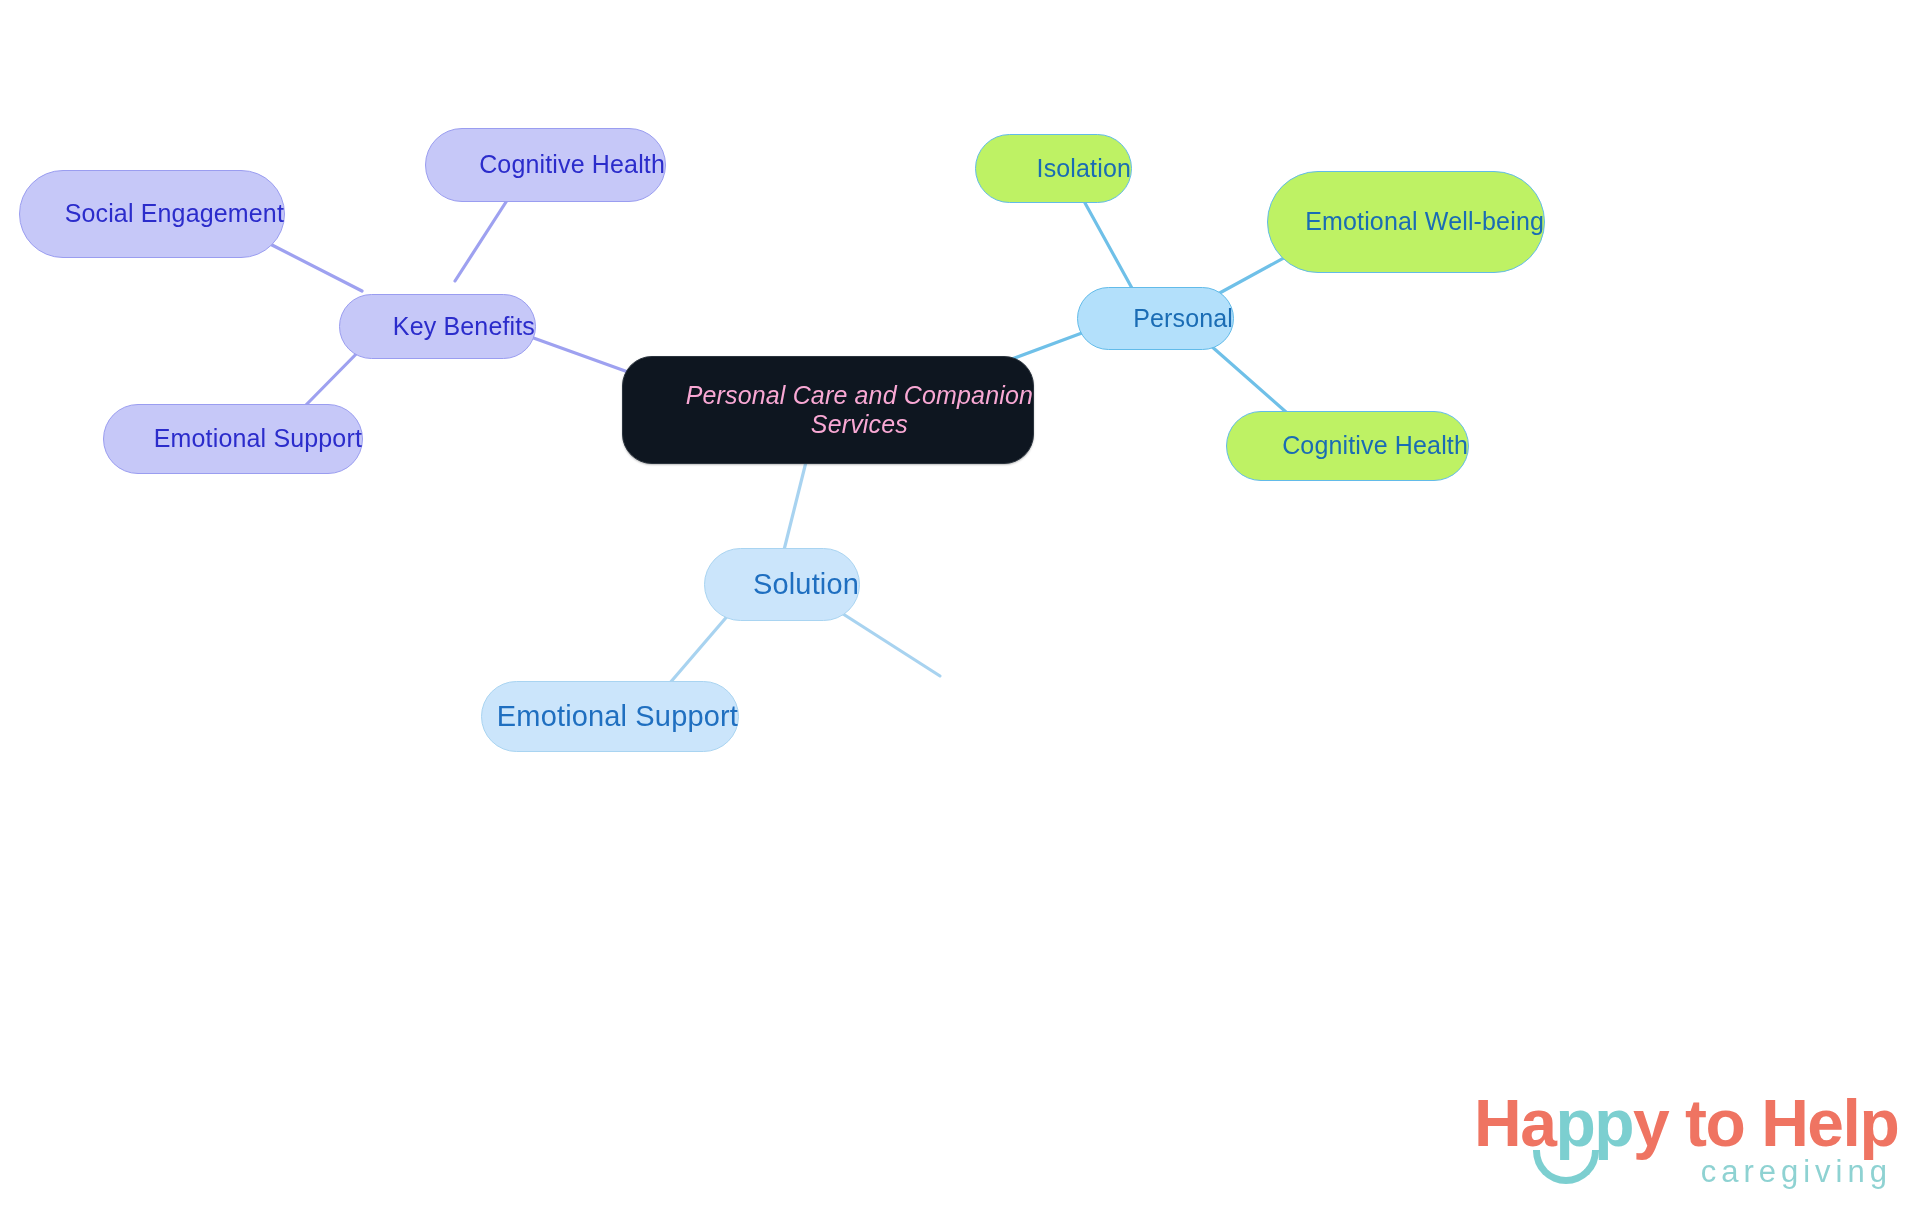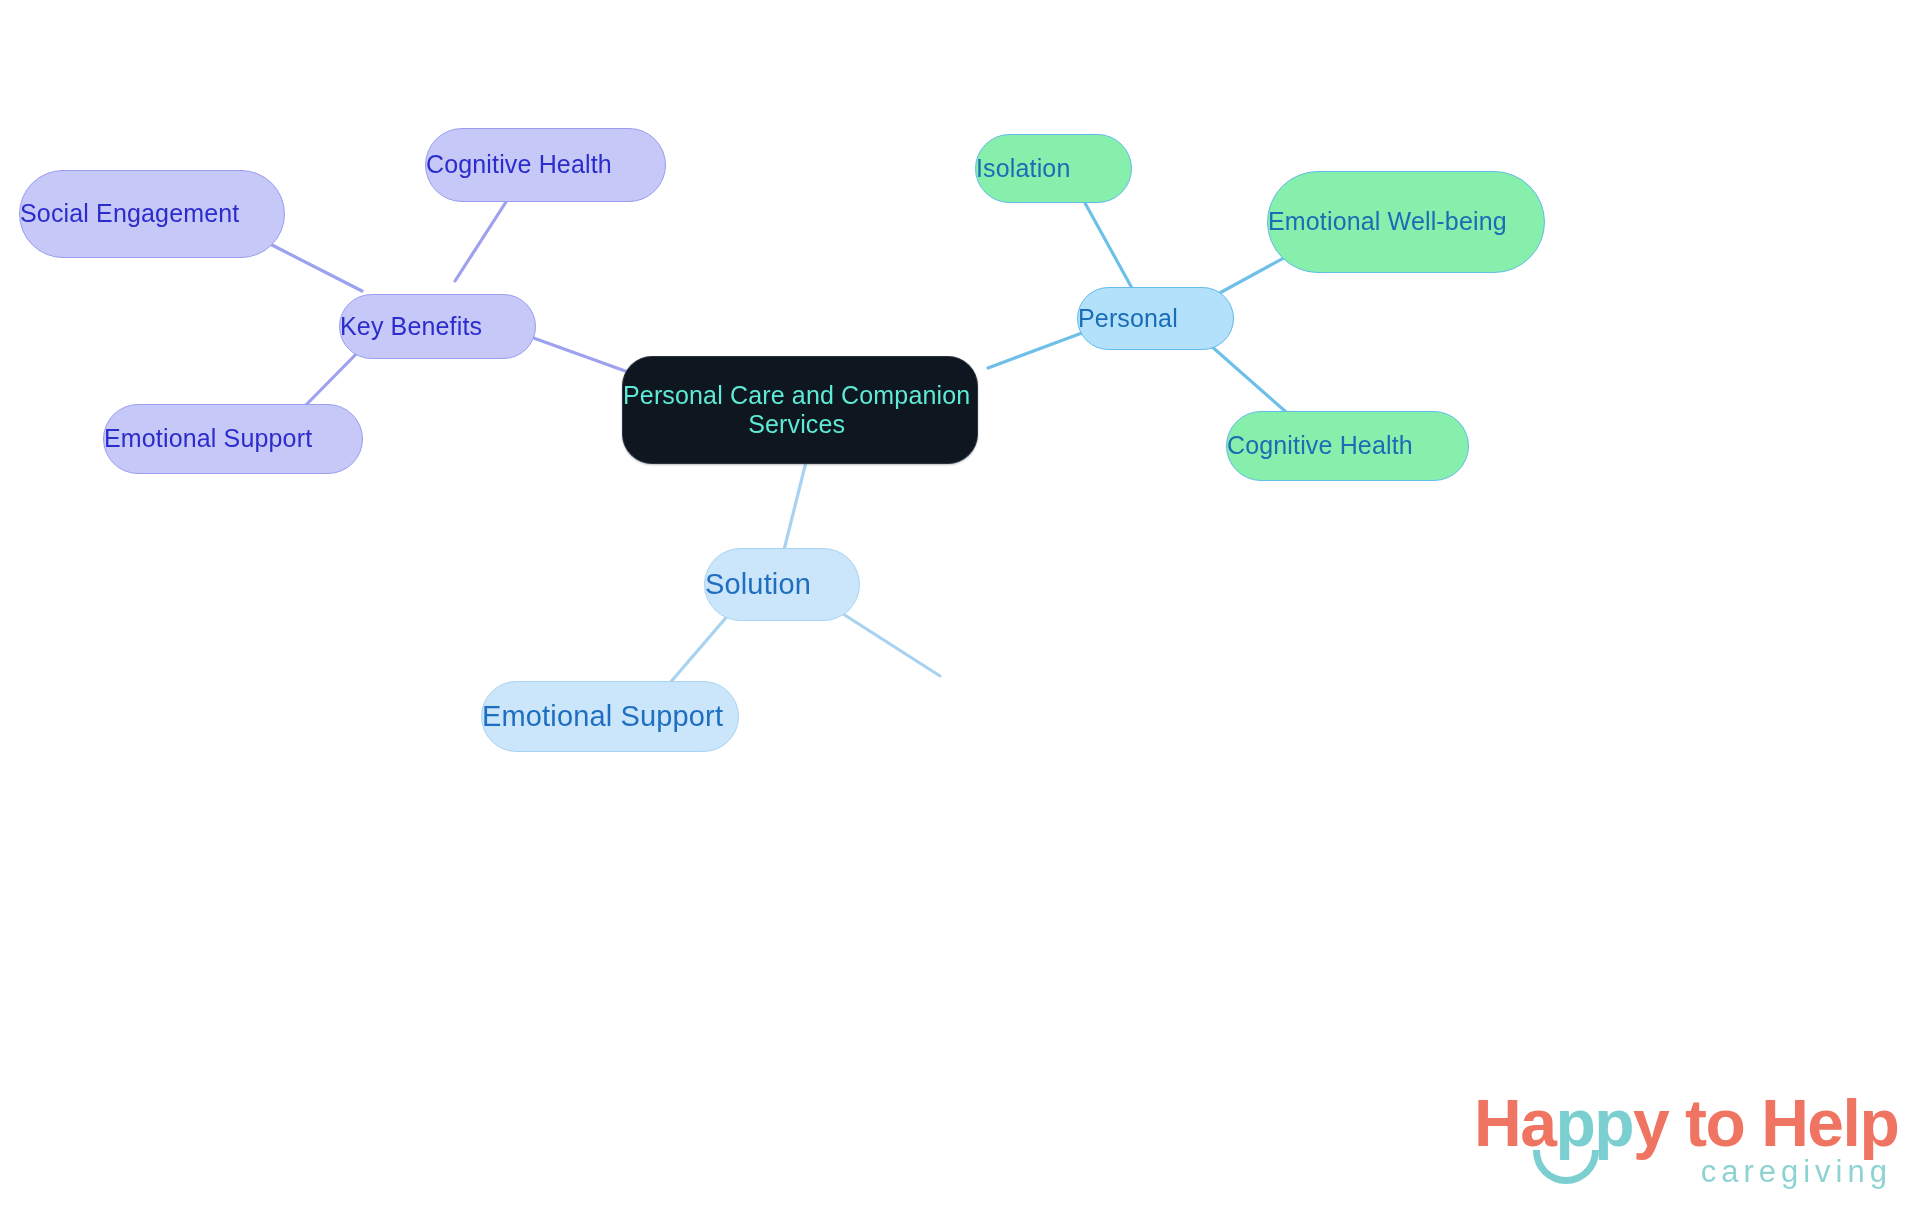--- a/index.html
+++ b/index.html
@@ -24,21 +24,21 @@
     top: 0;
     width: 1920px;
     height: 1215px;
     pointer-events: none;
   }
   .node {
     position: absolute;
     box-sizing: border-box;
     display: flex;
     align-items: center;
-    justify-content: flex-start;
+    justify-content: flex-end;
     text-align: center;
     border-radius: 999px;
     white-space: pre-line;
     line-height: 1.18;
     letter-spacing: 0.15px;
   }
   .node-root {
     border-radius: 30px;
     color: #ffffff;
     background: #0e1620;
@@ -46,21 +46,21 @@
     font-size: 25px;
     box-shadow: 0 1px 2px rgba(0,0,0,0.25);
   }
   .node-purple {
     background: #c6c8f8;
     border: 1.6px solid #9a9df0;
     color: #2b2ccb;
     font-size: 25px;
   }
   .node-blue {
-    background: #86efac;
+    background: #bef264;
     border: 1.6px solid #62bbe9;
     color: #1a6cb4;
     font-size: 25px;
   }
   .node-blue-soft {
     background: #cbe5fb;
     border: 1.6px solid #a9d4f1;
     color: #1f6fc0;
     font-size: 29px;
   }
@@ -160,21 +160,21 @@
 
   <div class="node node-blue-soft" style="left: 481px; top: 681px; width: 258px; height: 71px;">
     <span>Emotional Support</span>
   </div>
 
 
   <div class="node node-blue-soft" style="left: 704px; top: 548px; width: 156px; height: 73px; background: rgb(203, 229, 251); border-color: rgb(169, 212, 241); color: rgb(31, 111, 192);">
     <span>Solution</span>
   </div>
 
-  <div class="node node-root" style="left: 622px; top: 356px; width: 356px; height: 108px; background: rgb(14, 22, 32); color: #5eead4;">
+  <div class="node node-root" style="left: 622px; top: 356px; width: 412px; height: 108px; background: rgb(14, 22, 32); color: #f9a8d4; font-style: italic;">
     <span>Personal Care and Companion
 Services</span>
   </div>
 
   <div id="logo">
     <div class="logo-word"><span class="logo-coral">Ha</span><span class="logo-teal">pp</span><span class="logo-coral">y to Help</span></div>
     <div class="logo-smile"></div>
     <div class="logo-sub">caregiving</div>
   </div>
 

